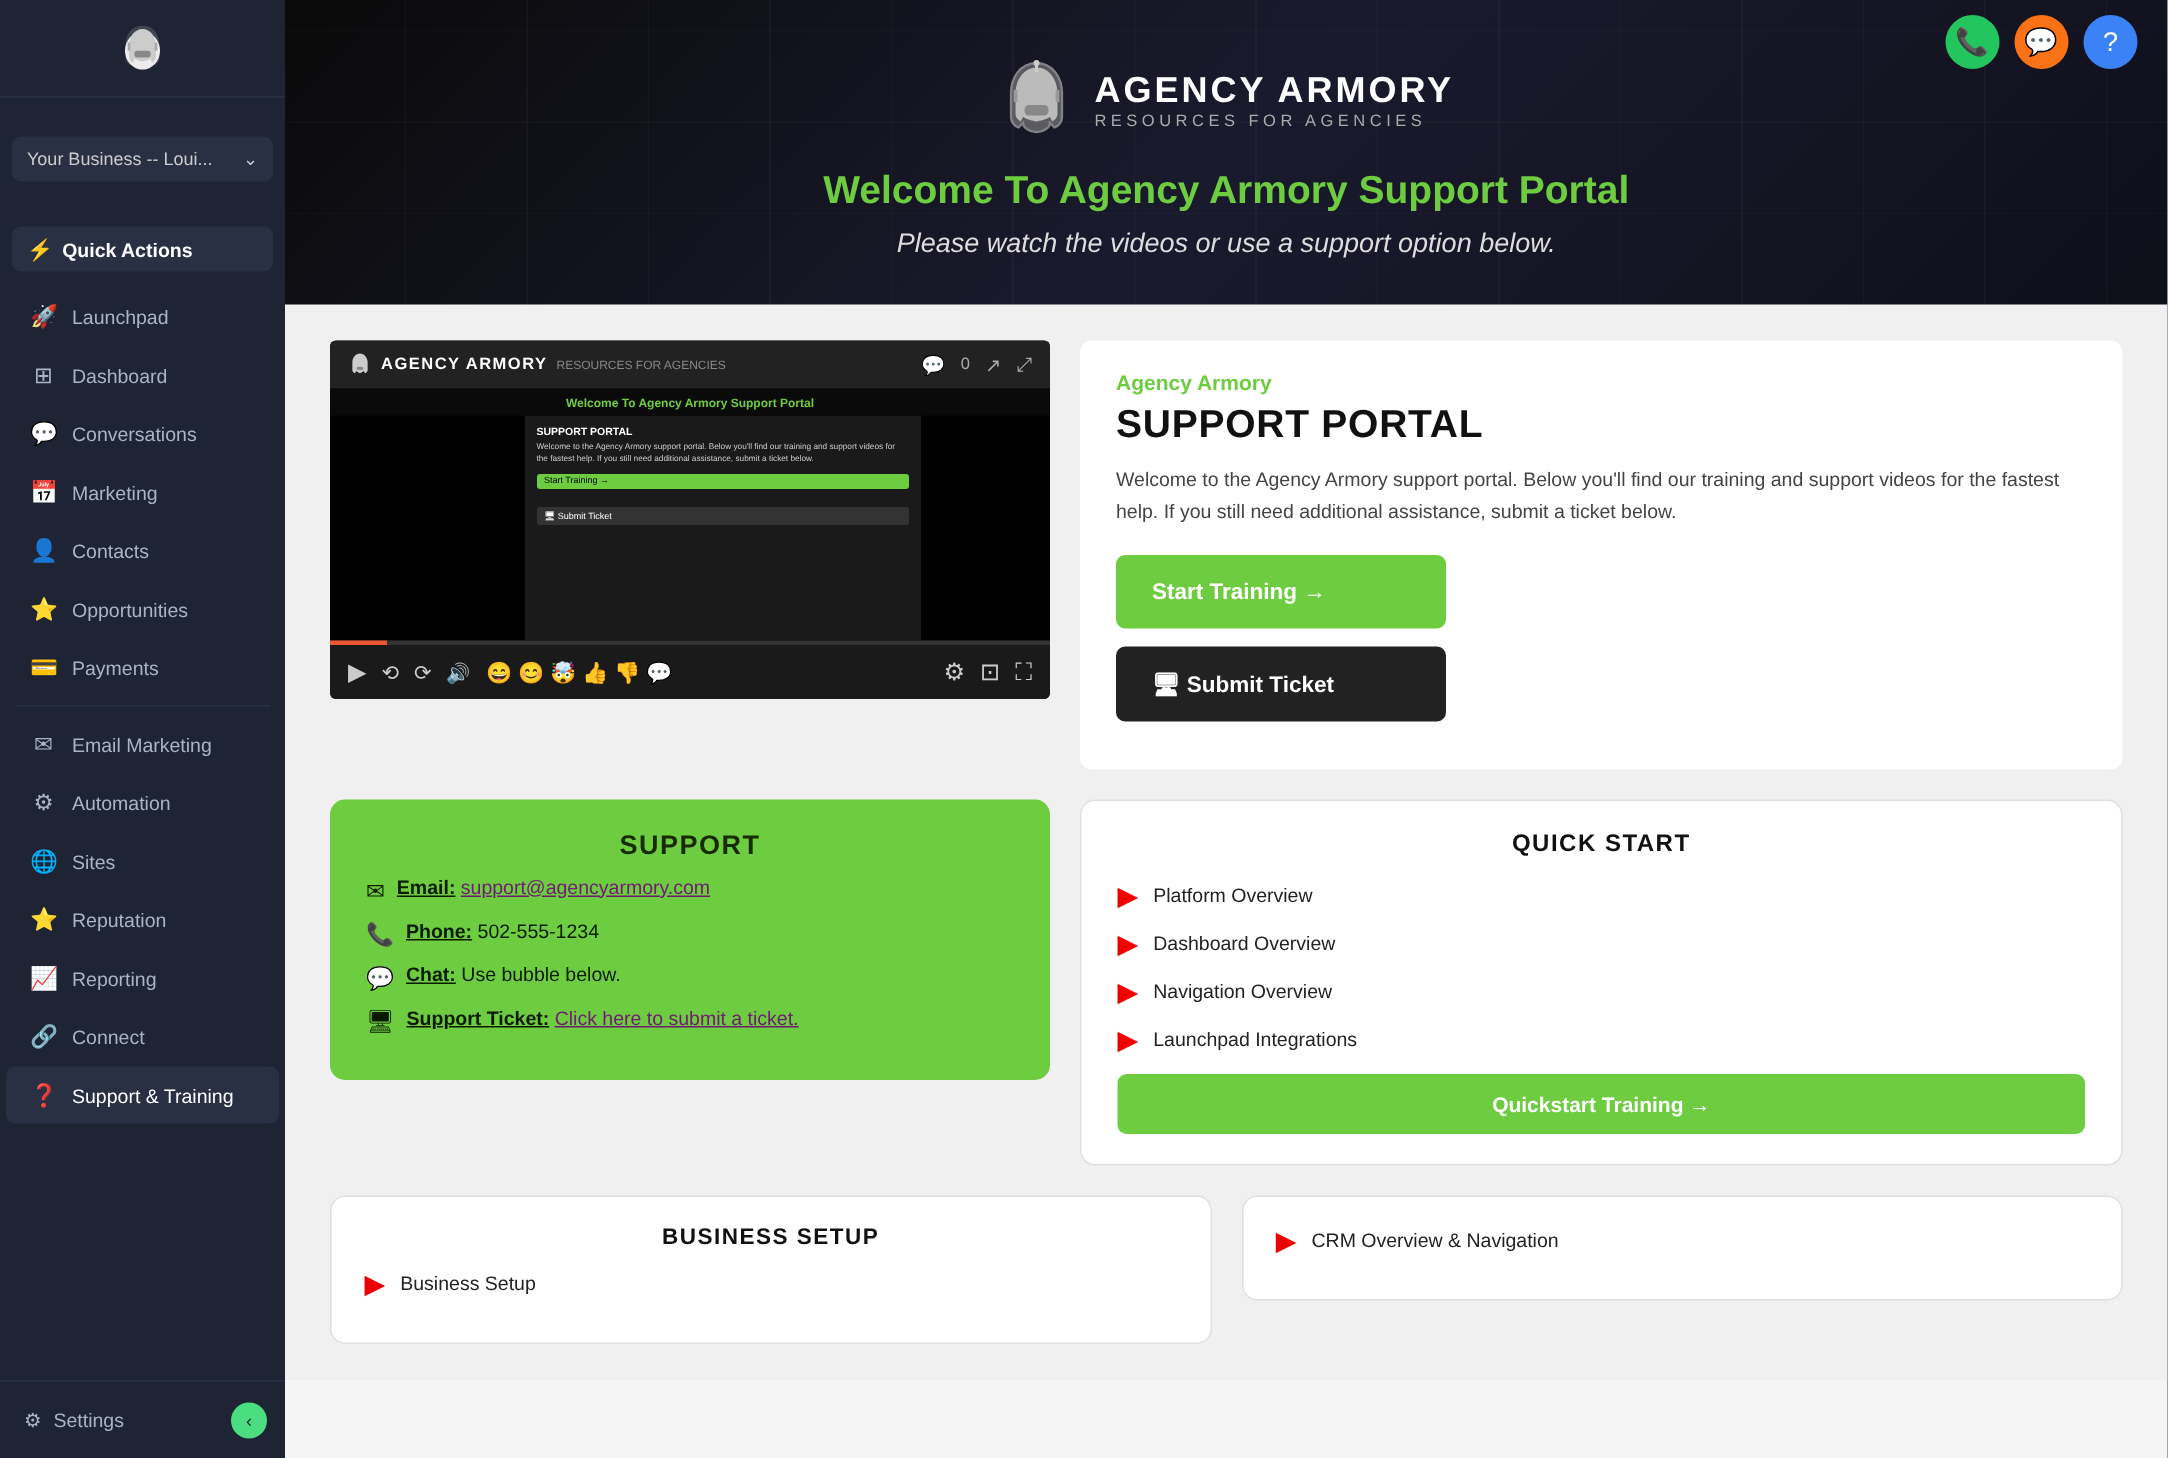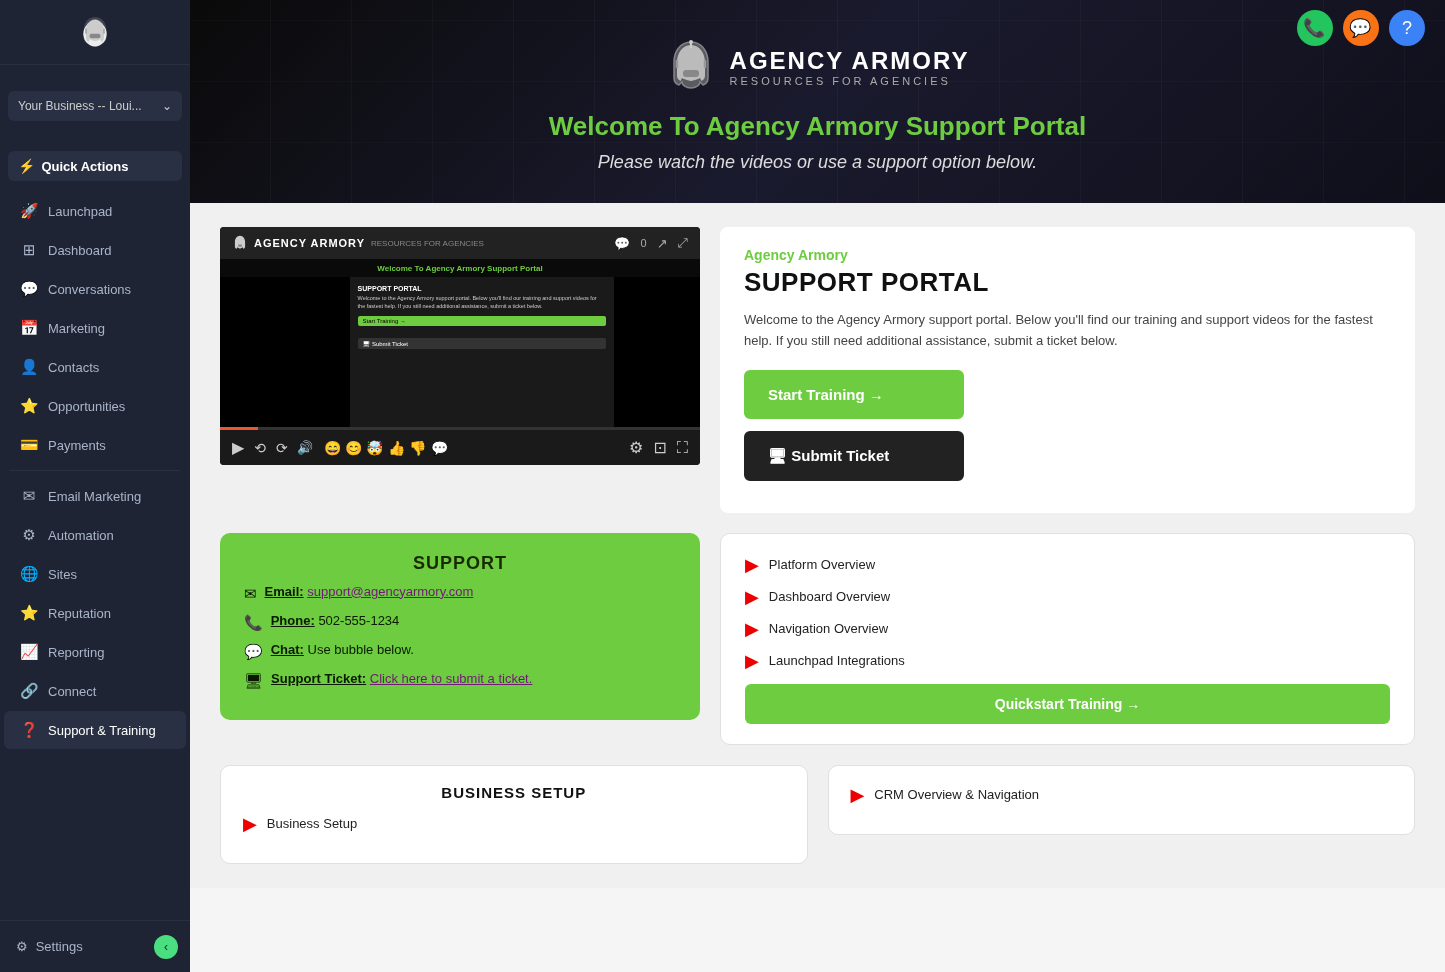--- a/index.html
+++ b/index.html
@@ -578,20 +578,21 @@
           <span class="icon">💬</span>
           <span><strong>Chat:</strong> <span>Use bubble below.</span></span>
         </div>
         <div class="support-line">
           <span class="icon">🖥</span>
           <span><strong>Support Ticket:</strong> <a href="#">Click here to submit a ticket.</a></span>
         </div>
       </div>
 
       <div id="quickstart-card">
+        <h3>QUICK START</h3>
         <div class="video-list-item">
           <span class="yt-icon">▶</span>
           <span>Platform Overview</span>
         </div>
         <div class="video-list-item">
           <span class="yt-icon">▶</span>
           <span>Dashboard Overview</span>
         </div>
         <div class="video-list-item">
           <span class="yt-icon">▶</span>

